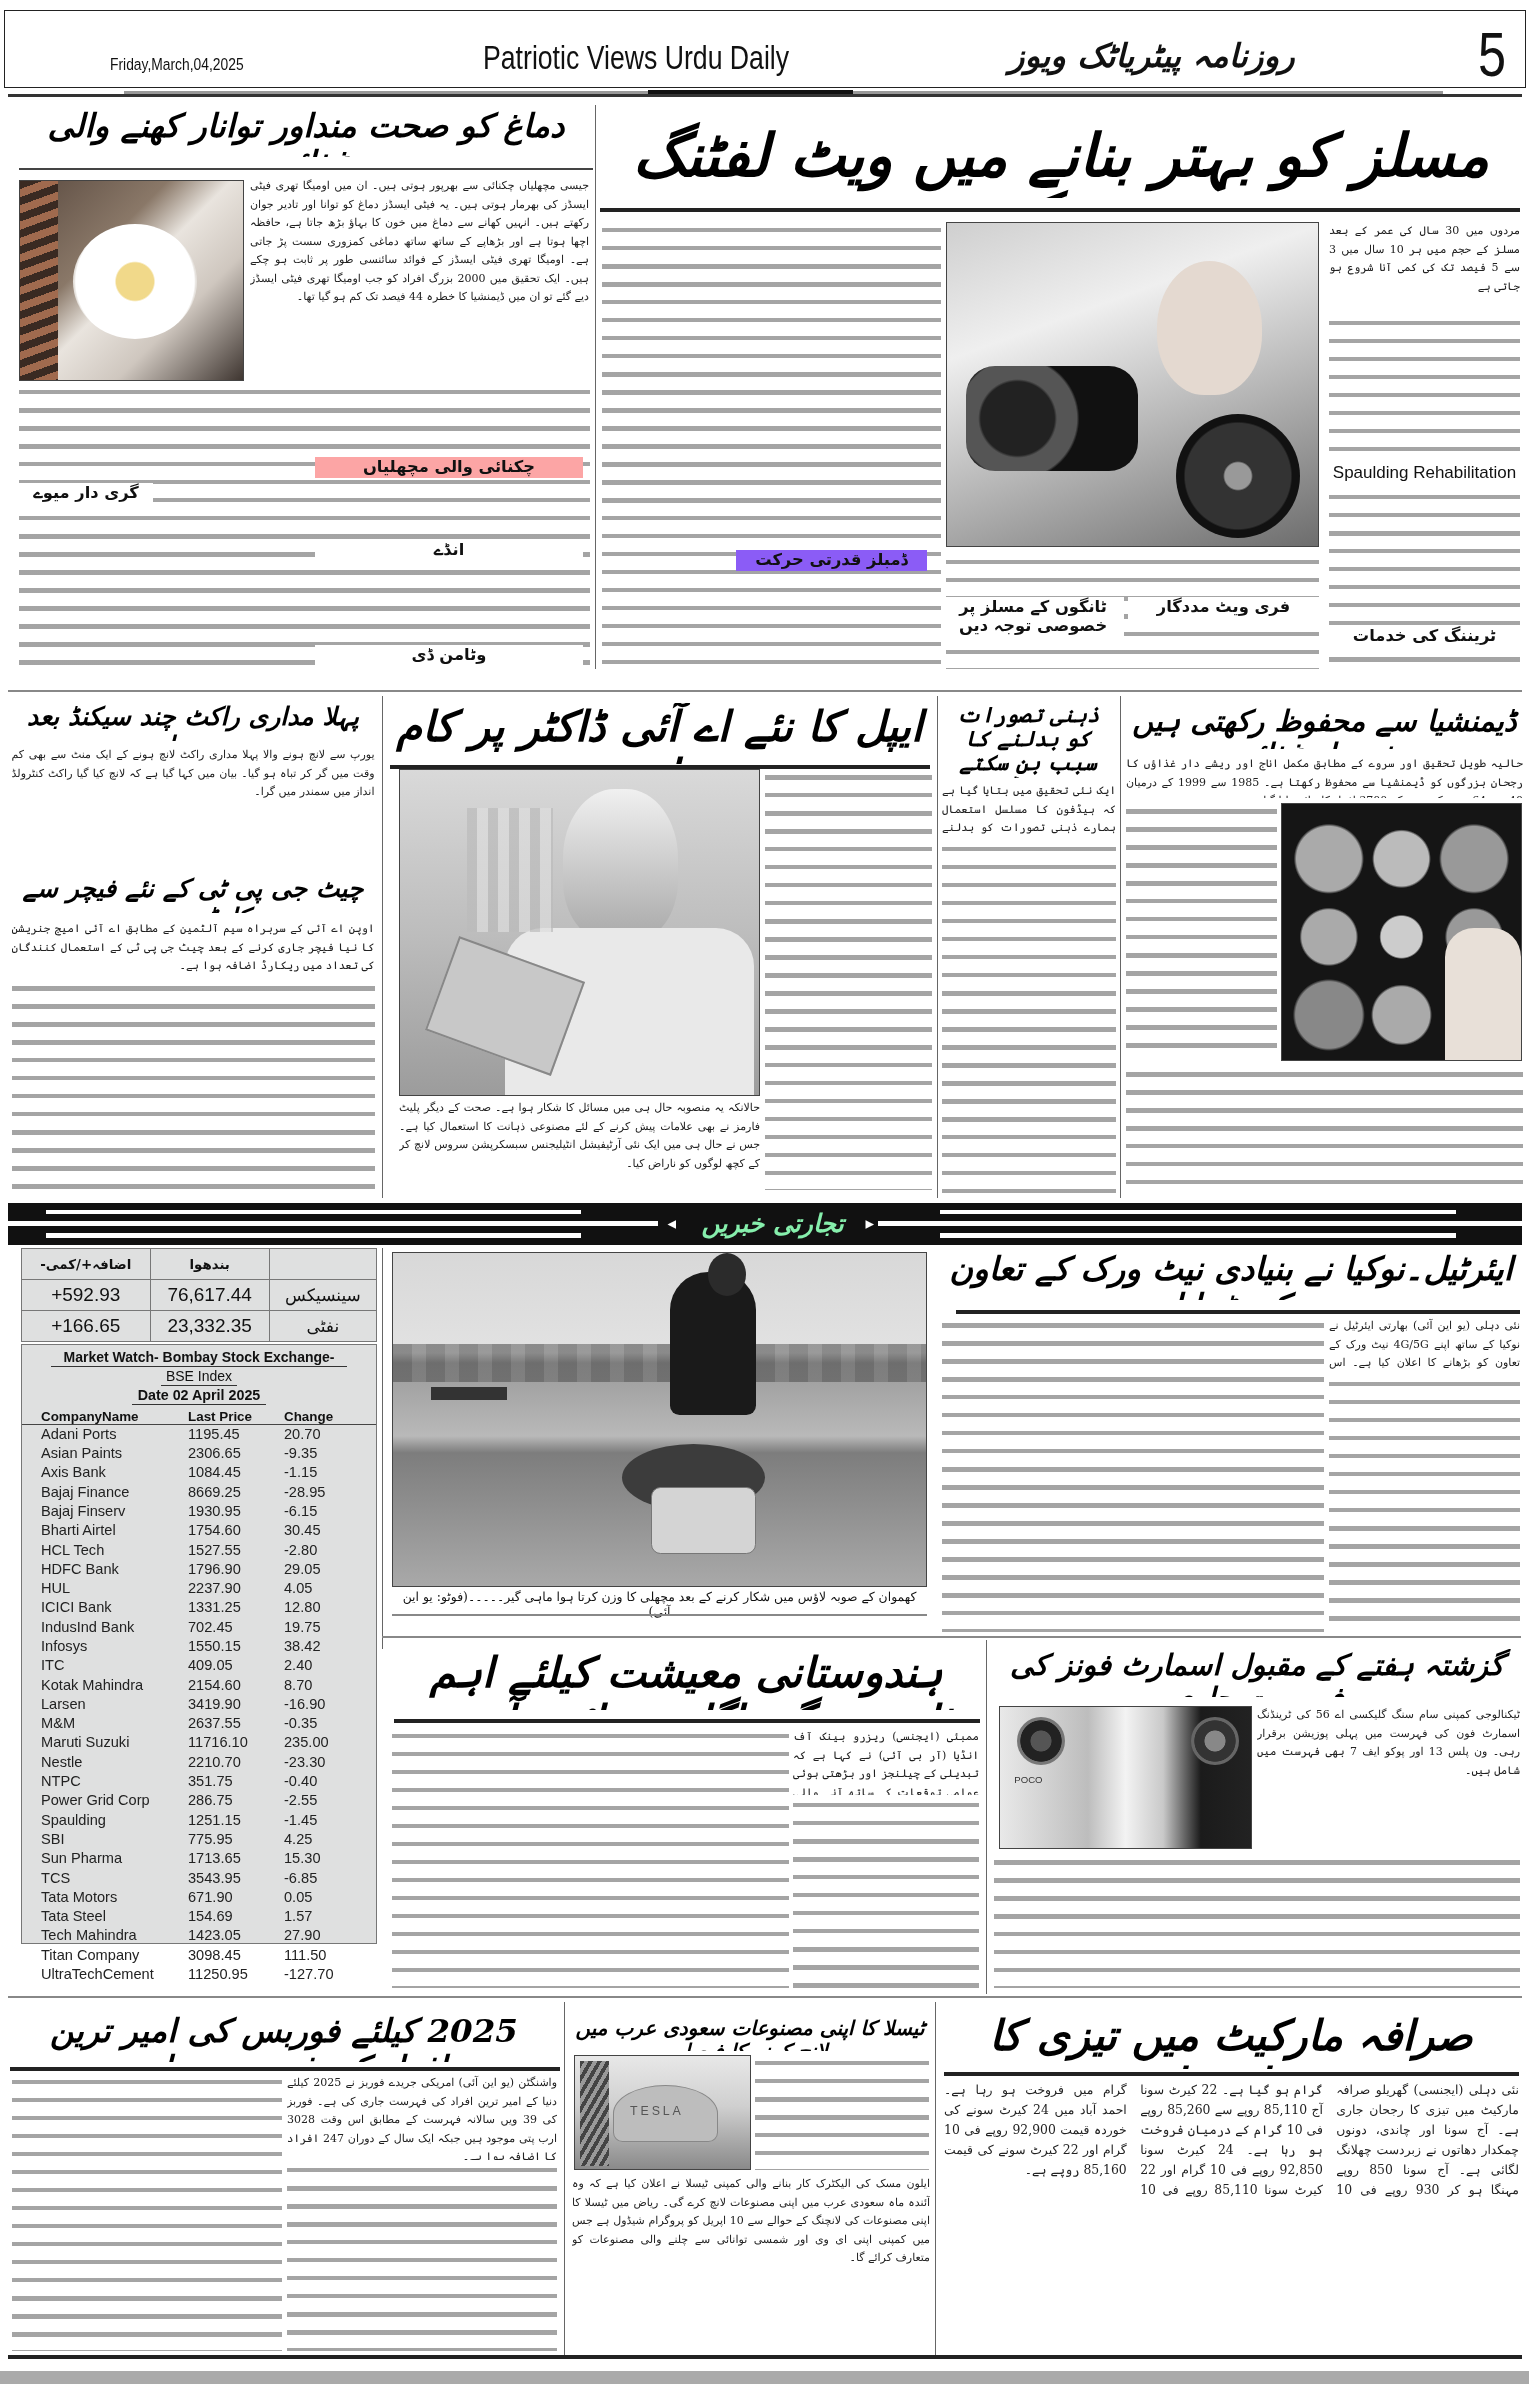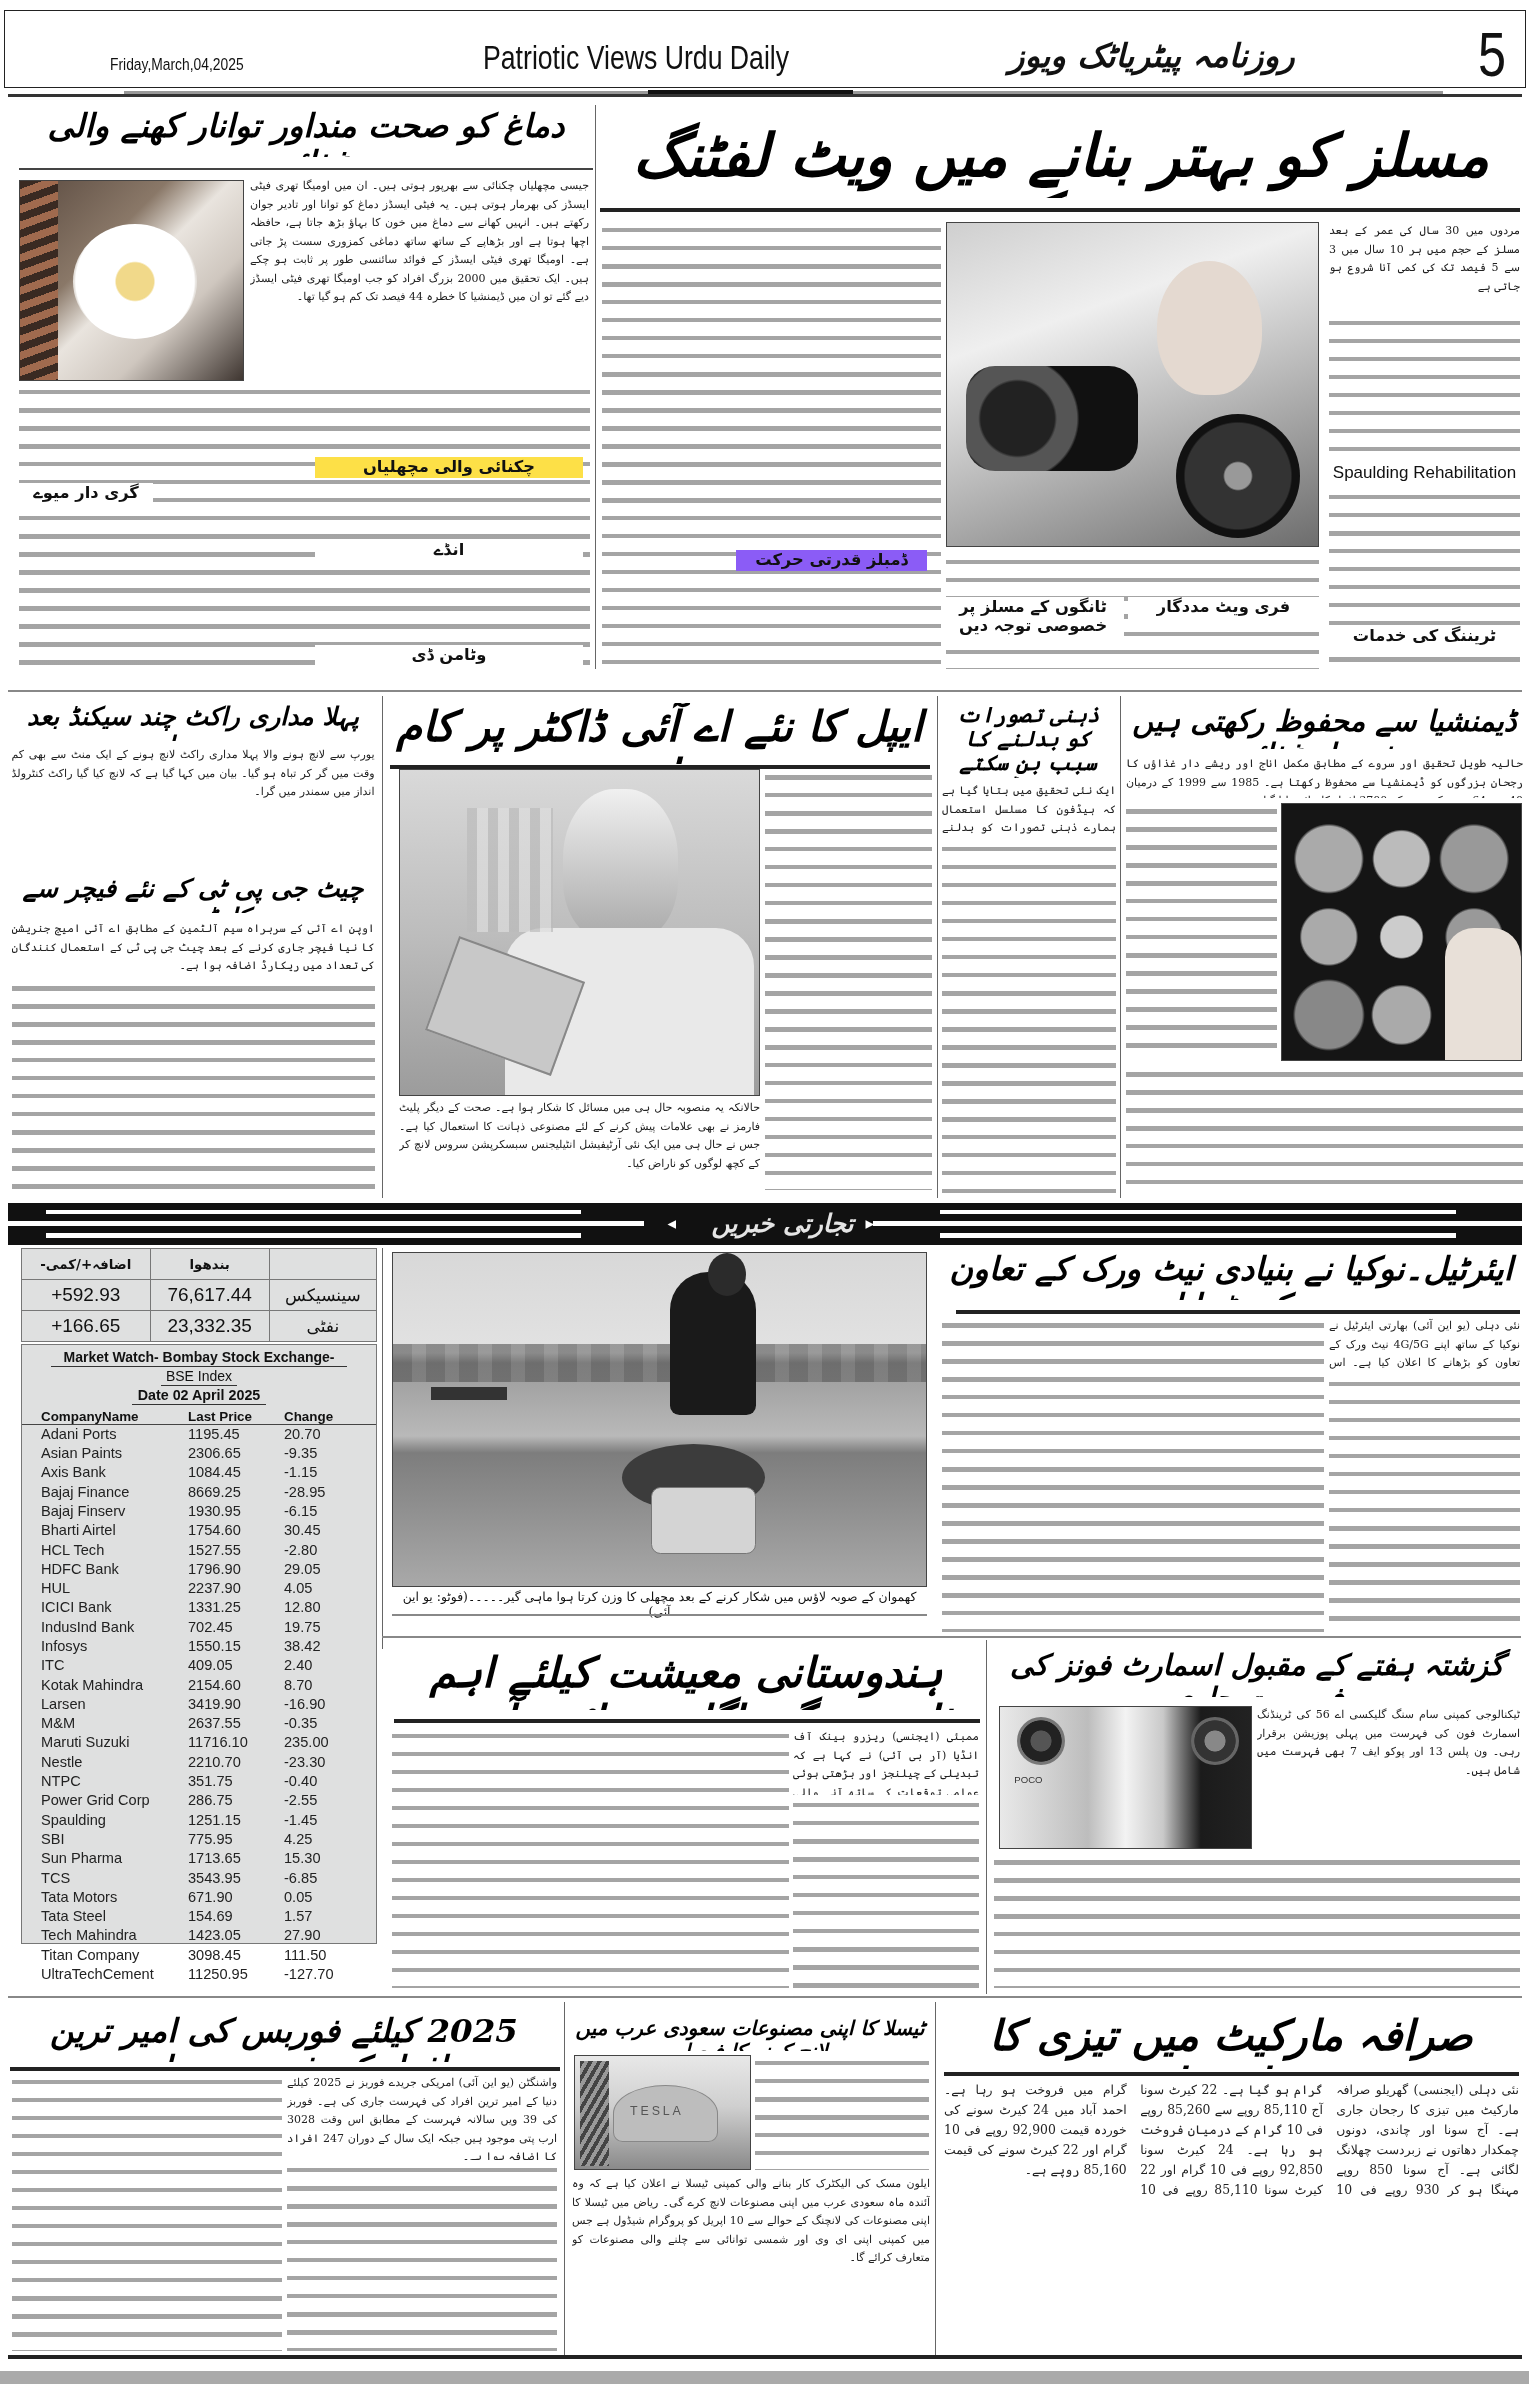--- a/index.html
+++ b/index.html
@@ -31,21 +31,21 @@
 
   .col-text { font-family: "DejaVu Serif", serif; direction: rtl; text-align: justify; font-size: 11px; line-height: 18.5px; color: #222; }
   .fill-lines { position: absolute; inset: 0; background: repeating-linear-gradient(to bottom, transparent 0px, transparent 5.7px, #5a5a5a 5.7px, #5a5a5a 10.5px, transparent 10.5px, transparent 18px); opacity: 0.55; }
 
   .photo { position: absolute; border: 1.9px solid #444; overflow: hidden; }
   .caption { position: absolute; font-family: "DejaVu Serif", serif; direction: rtl; text-align: center; font-size: 12.4px; color: #111; }
 
   
   .banner { position: absolute; left: 7.6px; top: 1203px; width: 1514px; height: 42px; background: #111; }
   .banner .stripe { position: absolute; height: 4.8px; background: #fff; }
-  .banner .label { position: absolute; left: 636px; top: 3.8px; width: 210px; height: 34px; background: #111; color: #e5e5e5; font-family: "DejaVu Serif", serif; font-weight: bold; font-style: italic; font-size: 25px; direction: rtl; line-height: 34px; }
+  .banner .label { position: absolute; left: 660px; top: 3.8px; width: 210px; height: 34px; background: #111; color: #86efac; font-family: "DejaVu Serif", serif; font-weight: bold; font-style: italic; font-size: 25px; text-align: center; direction: rtl; line-height: 34px; }
   .banner .arrow { position: absolute; top: 9.6px; color: #fff; font-size: 17px; }
 
   
   .idx { position: absolute; left: 21px; top: 1248px; width: 356px; border: 1.9px solid #777; background: #dfe0e0; border-collapse: collapse; font-family: "Liberation Sans", sans-serif; }
   .idx td { border: 1.9px solid #777; height: 31px; font-size: 19px; text-align: center; }
   .idx .uh { font-family: "DejaVu Sans", sans-serif; font-weight: bold; font-size: 13.4px; direction: rtl; }
   .idx .ur { font-family: "DejaVu Serif", serif; font-size: 17px; direction: rtl; }
 
   .mw { position: absolute; left: 21px; top: 1344px; width: 356px; height: 600px; border: 1.9px solid #777; background: #dfe0e0; font-family: "Liberation Sans", sans-serif; }
   .mw-title { text-align: center; font-weight: bold; font-size: 14px; margin-top: 3.8px; }
@@ -84,21 +84,21 @@
 
 <div class="photo" style="left:19px; top:180px; width:225px; height:201px; background:linear-gradient(135deg,#5a4a40 0%,#8a7868 35%,#e9e4de 50%,#cfc7bf 70%,#3f3631 100%);">
   <div style="position:absolute; left:53px; top:43px; width:124px; height:115px; border-radius:50%; background:radial-gradient(circle at 50% 50%, #f1d98a 0 22%, #fff 24% 70%, #e5e1dc 72%);"></div>
   <div style="position:absolute; left:0; top:0; width:38px; height:201px; background:repeating-linear-gradient(160deg,#3a2a22 0 7.6px,#a06a4e 7.6px 15.3px);"></div>
 </div>
 
 <div class="box col-text" style="left:250px; top:177px; width:339px; height:201px;">جیسی مچھلیاں چکنائی سے بھرپور ہوتی ہیں۔ ان میں اومیگا تھری فیٹی ایسڈز کی بھرمار ہوتی ہیں۔ یہ فیٹی ایسڈز دماغ کو توانا اور تادیر جوان رکھتے ہیں۔ انہیں کھانے سے دماغ میں خون کا بہاؤ بڑھ جاتا ہے، حافظہ اچھا ہوتا ہے اور بڑھاپے کے ساتھ ساتھ دماغی کمزوری سست پڑ جاتی ہے۔ اومیگا تھری فیٹی ایسڈز کے فوائد سائنسی طور پر ثابت ہو چکے ہیں۔ ایک تحقیق میں 2000 بزرگ افراد کو جب اومیگا تھری فیٹی ایسڈز دیے گئے تو ان میں ڈیمنشیا کا خطرہ 44 فیصد تک کم ہو گیا تھا۔</div>
 <div class="box" style="left:19px; top:384px; width:571px; height:283px;">
   <div class="fill-lines"></div>
 </div>
-<div class="box sub" style="left:315px; top:457px; width:268px; height:21px; background:#fde047;">چکنائی والی مچھلیاں</div>
+<div class="box sub" style="left:315px; top:457px; width:268px; height:21px; background:#fca5a5;">چکنائی والی مچھلیاں</div>
 <div class="box sub" style="left:315px; top:540px; width:268px; height:21px; background:#fff;">انڈے</div>
 <div class="box sub" style="left:19px; top:483px; width:134px; height:21px; background:#fff;">گری دار میوے</div>
 <div class="box sub" style="left:315px; top:645px; width:268px; height:21px; background:#fff;">وٹامن ڈی</div>
 
 <div class="photo" style="left:946px; top:222px; width:373px; height:325px; background:linear-gradient(160deg,#cfcfcf 0%,#efefef 30%,#b8b8b8 60%,#6d6d6d 100%);">
   <div style="position:absolute; left:210px; top:38px; width:105px; height:134px; border-radius:50% 50% 45% 45%; background:#e4d9d0;"></div>
   <div style="position:absolute; left:19px; top:143px; width:172px; height:105px; border-radius:29px; background:radial-gradient(circle at 30% 50%, #222 0 28%, #555 30% 45%, #111 47%);"></div>
   <div style="position:absolute; left:229px; top:191px; width:124px; height:124px; border-radius:50%; background:radial-gradient(circle,#999 0 15%,#333 17% 60%,#111 62%);"></div>
 </div>
 

